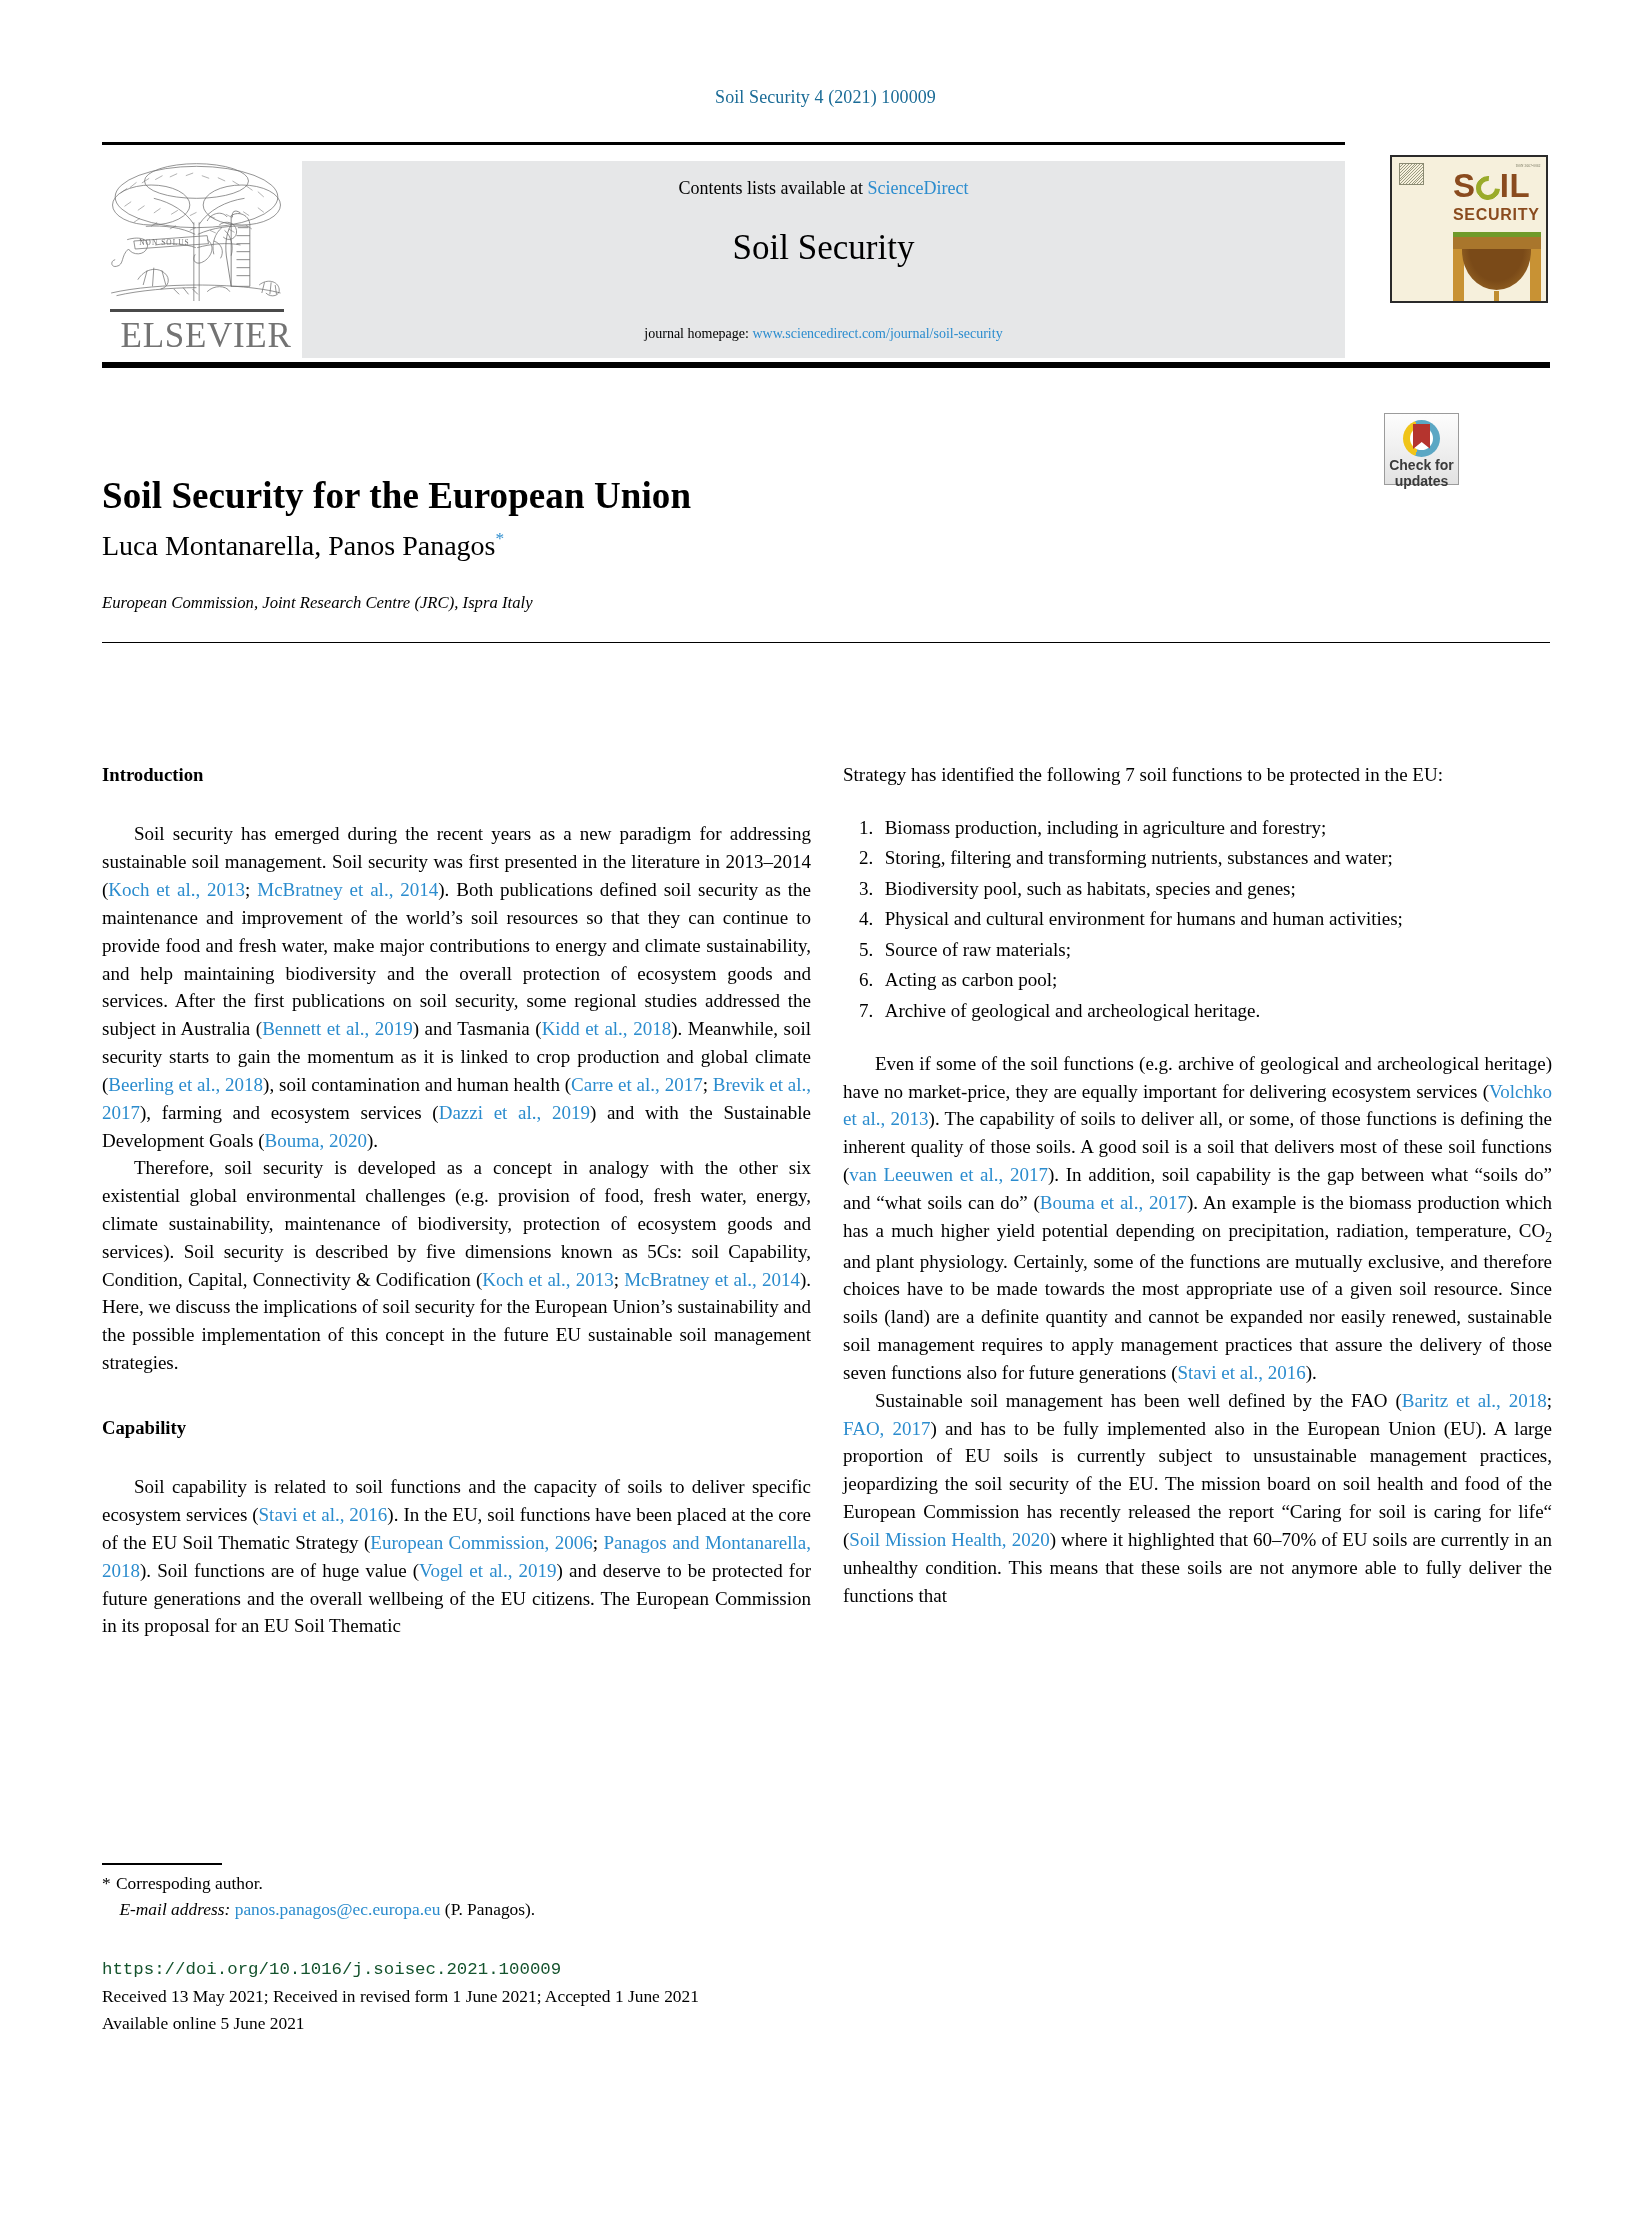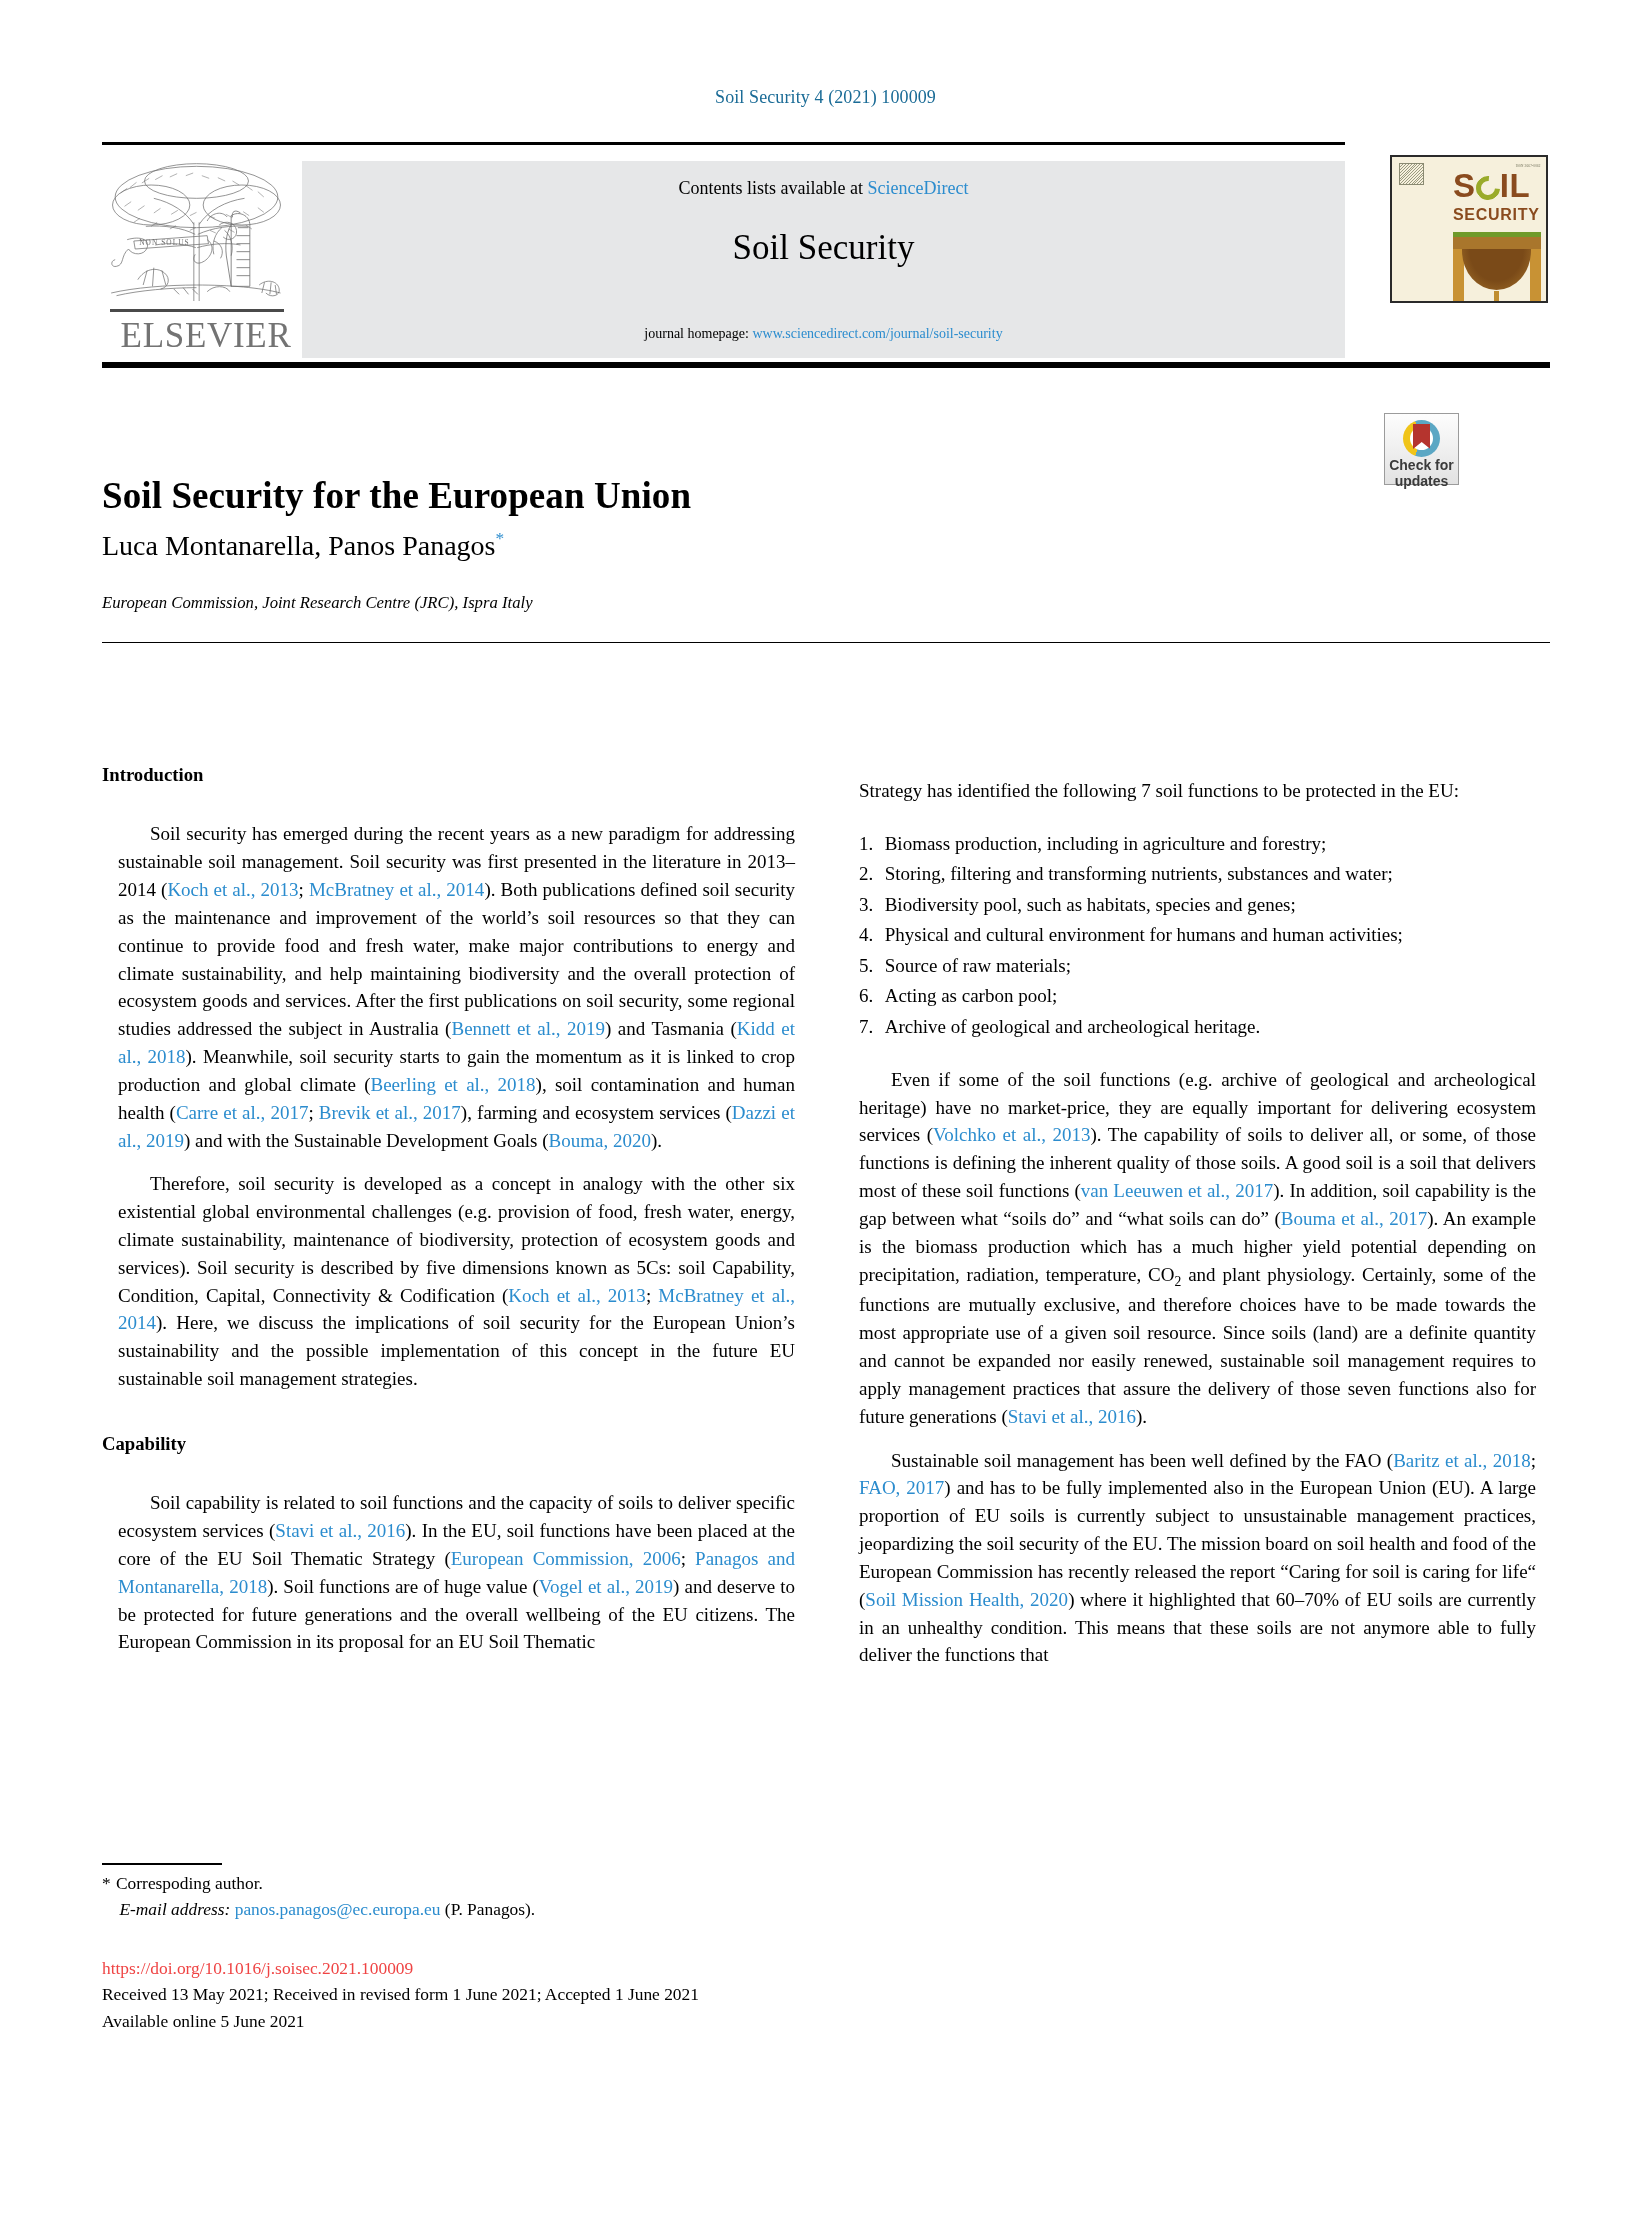--- a/index.html
+++ b/index.html
@@ -352,21 +352,21 @@
   .col-right { left: 843px; }
 
   .sec-head {
     font-weight: bold;
     font-size: 18.7px;
     margin: 0 0 32px 0;
   }
   .sec-head.spaced-above { margin-top: 37px; }
 
   p.body {
-    margin: 16px;
+    margin: 0;
     text-indent: 32px;
   }
   p.body.noindent { text-indent: 0; }
 
   ol.fn-list {
     margin: 25px 0 25px 0;
     padding-left: 35px;
     list-style: decimal;
   }
   ol.fn-list li {
@@ -399,21 +399,21 @@
   .footnote em { font-style: italic; }
 
   .footer {
     position: absolute;
     left: 102px;
     top: 1955px;
     width: 1456px;
     font-size: 17.4px;
     line-height: 1.52;
   }
-  .footer .doi { color: #ef4444; }
+  .footer .doi { color: #14532d; font-family: Liberation Mono, monospace; }
   .footer .small { font-size: 16.7px; }
 </style>
 </head>
 <body>
 
 <div class="page">
 
   <div class="running-head">Soil Security 4 (2021) 100009</div>
 
   <div class="masthead">

